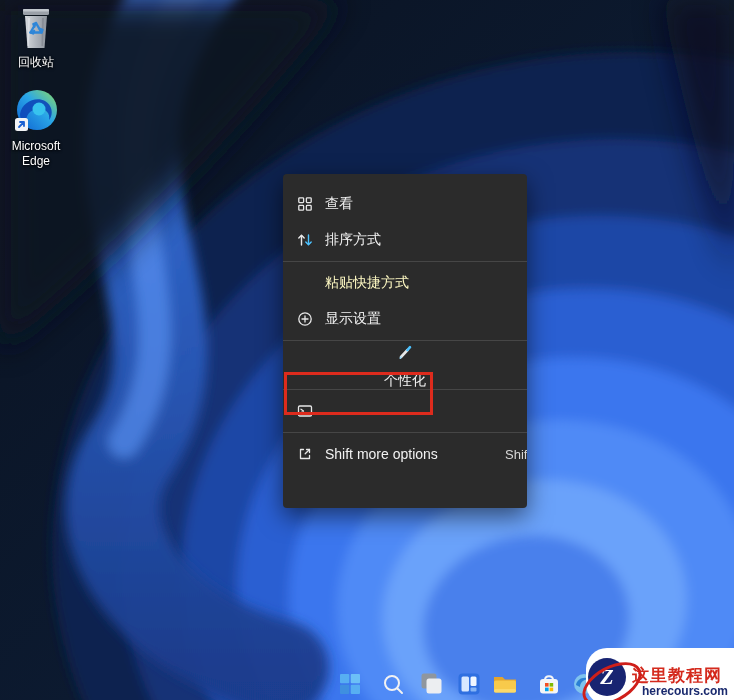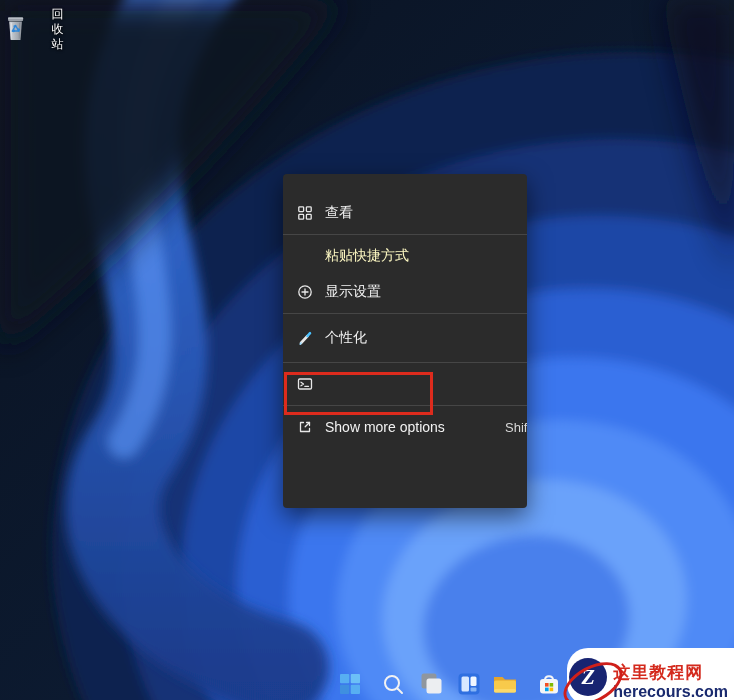--- a/index.html
+++ b/index.html
@@ -1,49 +1,49 @@
 <!DOCTYPE html>
 <html><head>
 <meta charset="utf-8">
 <style>
   html,body{margin:0;padding:0;background:#000;}
   body{width:734px;height:700px;overflow:hidden;font-family:"Liberation Sans",sans-serif;}
   .desktop{position:relative;width:734px;height:700px;overflow:hidden;}
   .wallpaper{position:absolute;inset:0;width:734px;height:700px;display:block;}
 
   
-  .desktop-icon{position:absolute;width:64px;display:flex;flex-direction:row;align-items:center;gap:20px;
+  .desktop-icon{position:absolute;width:64px;display:flex;flex-direction:column;align-items:center;gap:3px;
     color:#fff;font-size:12px;line-height:1.25;text-align:center;cursor:default;
     text-shadow:0 1px 3px rgba(0,0,0,.9),0 0 2px rgba(0,0,0,.8);}
   .icon-recycle{left:4px;top:6px;}
   .icon-edge{left:4px;top:88px;}
 
   
   .context-menu{position:absolute;left:283px;top:174px;width:244px;height:334px;background:#2b2b2b;
     border-radius:4px;box-shadow:0 8px 24px rgba(0,0,0,.55);overflow:hidden;box-sizing:border-box;
-    padding-top:21px;color:#f2f2f2;font-size:14px;}
+    padding-top:12px;color:#f2f2f2;font-size:14px;}
   .mi{position:relative;height:36px;display:flex;align-items:center;padding:0 14px;gap:12px;white-space:nowrap;}
-  .mi.tall{height:42px;}
+  .mi.tall{height:42px;flex-direction:column;}
   .mi .mico{width:16px;height:16px;flex:0 0 16px;display:flex;align-items:center;justify-content:center;}
   .mi.disabled{color:#fef9c3;}
   .menu-sep{height:1px;background:#464646;margin:3px 0;}
   .mi-shortcut{position:absolute;left:222px;top:50%;transform:translateY(-50%);
     font-size:13px;color:#d8d8d8;white-space:nowrap;}
   .highlight-box{position:absolute;left:1px;top:198px;width:149px;height:43px;box-sizing:border-box;
     border:3px solid #dd2b1d;pointer-events:none;}
 
   
   .tb-btn{position:absolute;top:670px;width:27px;height:27px;display:flex;align-items:center;justify-content:center;}
 
   
   .watermark{position:absolute;right:0;bottom:2px;height:44px;display:flex;align-items:center;}
   .wm-panel{background:#ffffff;height:42px;border-radius:21px 0 0 21px;display:flex;flex-direction:column;
     justify-content:center;padding:14px 6px 1px 46px;min-width:96px;}
   .wm-name{color:#d42a1d;font-weight:bold;font-size:17px;letter-spacing:1px;line-height:1.1;white-space:nowrap;}
-  .wm-url{color:#1a2a6e;font-weight:bold;font-size:16px;line-height:1.1;text-align:right;white-space:nowrap;}
+  .wm-url{color:#1a2a6e;font-weight:bold;font-size:12px;line-height:1.1;text-align:right;white-space:nowrap;}
   .wm-logo{position:absolute;left:2px;top:4px;width:38px;height:38px;background:#182471;border-radius:50%;
     display:flex;align-items:center;justify-content:center;color:#fff;font-weight:bold;font-size:22px;
     font-family:"Liberation Serif",serif;font-style:italic;box-shadow:0 0 0 2px #fff;}
   .wm-orbit{position:absolute;left:-8px;top:8px;width:58px;height:30px;border:3px solid #cf1f1a;border-radius:50%;
     transform:rotate(-28deg);pointer-events:none;}
 </style>
 </head>
 <body>
 
 <div class="desktop">
@@ -102,35 +102,67 @@
       <g stroke="#2e86d8" stroke-width="2.4" fill="none" stroke-linejoin="round" stroke-linecap="round">
         <path d="M20 17 l5.5 9.5 h-11 z"></path>
         <path d="M20 17 l-2.6 1 l1 2.6"></path>
         <path d="M25.5 26.5 l1 -2.6 l-2.6 -1"></path>
         <path d="M14.5 26.5 l2.6 1 l1 -2.6"></path>
       </g>
     </svg>
     <span>回收站</span>
   </div>
 
+  <div class="desktop-icon icon-edge">
+    <svg width="48" height="48" viewBox="0 0 48 48">
+      <defs>
+        <linearGradient id="edgeG" x1="0" y1="1" x2="1" y2="0">
+          <stop offset="0" stop-color="#0d5fd0"></stop>
+            <stop offset="0.55" stop-color="#2aa7e8"></stop>
+            <stop offset="1" stop-color="#8fdd60"></stop>
+        </linearGradient>
+      </defs>
+      <circle cx="25" cy="22" r="20" fill="url(#edgeG)"></circle>
+      <path d="M8,26 C10,14 24,8 33,13 C40,17 42,26 37,32 C39,24 31,19 24,21 C15,23.5 12,31 16,39 C11,36 8,31 8,26 Z" fill="#0d47b8" opacity="0.9"></path>
+      <circle cx="27" cy="21" r="6.5" fill="#37c3ee"></circle>
+      <rect x="3" y="30" width="13" height="13" rx="2.5" fill="#f2f4f6"></rect>
+      <path d="M7 39 L12 34 M12 34 h-4 M12 34 v4" stroke="#1b62d2" stroke-width="1.8" fill="none" stroke-linecap="round"></path>
+    </svg>
+    <span>Microsoft Edge</span>
+  </div>
 
   <div class="context-menu">
 
     <div class="mi">
       <span class="mico">
         <svg width="16" height="16" viewBox="0 0 16 16" fill="none" stroke="#e8e8e8" stroke-width="1.3">
           <rect x="1.8" y="1.8" width="4.8" height="4.8" rx="0.8"></rect>
             <rect x="9.4" y="1.8" width="4.8" height="4.8" rx="0.8"></rect>
           <rect x="1.8" y="9.4" width="4.8" height="4.8" rx="0.8"></rect>
             <rect x="9.4" y="9.4" width="4.8" height="4.8" rx="0.8"></rect>
         </svg>
       </span>
       <span>查看</span>
     </div>
 
+    <div class="mi">
+      <span class="mico">
+        <svg width="16" height="16" viewBox="0 0 16 16" fill="none" stroke-width="1.4" stroke-linecap="round" stroke-linejoin="round">
+          <g stroke="#e8e8e8">
+              <path d="M4.5 13 V3.5"></path>
+              <path d="M1.8 6 L4.5 3.2 L7.2 6"></path>
+            </g>
+          <g stroke="#4cc2ff">
+              <path d="M11.5 3 V12.5"></path>
+              <path d="M8.8 10 L11.5 12.8 L14.2 10"></path>
+            </g>
+        </svg>
+      </span>
+      <span>排序方式</span>
+    </div>
 
     <div class="menu-sep"></div>
 
     <div class="mi disabled">
       <span class="mico"></span>
       <span>粘贴快捷方式</span>
     </div>
 
     <div class="mi">
       <span class="mico">
@@ -171,21 +203,21 @@
     <div class="menu-sep"></div>
 
     <div class="mi">
       <span class="mico">
         <svg width="16" height="16" viewBox="0 0 16 16" fill="none" stroke="#e8e8e8" stroke-width="1.3" stroke-linecap="round" stroke-linejoin="round">          
             <path d="M6.5 3.5 H3.5 V12.5 H12.5 V9.5"></path>
           <path d="M9.5 3.5 H12.5 V6.5"></path>
             <path d="M12.5 3.5 L8.2 7.8"></path>
         </svg>
       </span>
-      <span>Show more options</span>
+      <span>Shift more options</span>
       <span class="mi-shortcut">Shift+F10</span>
     </div>
 
     <div class="highlight-box"></div>
   </div>
 
   <div class="tb-btn" style="left:336px">
     <svg width="24" height="24" viewBox="0 0 24 24">
       <rect x="2" y="2" width="9.3" height="9.3" rx="1" fill="#57aef2"></rect>
       <rect x="12.7" y="2" width="9.3" height="9.3" rx="1" fill="#6cc0f7"></rect>

